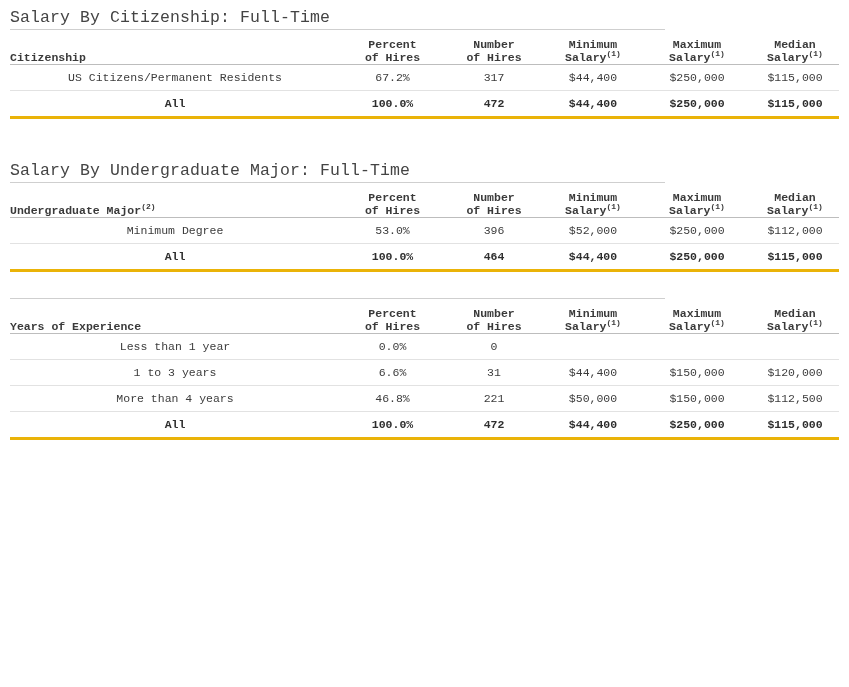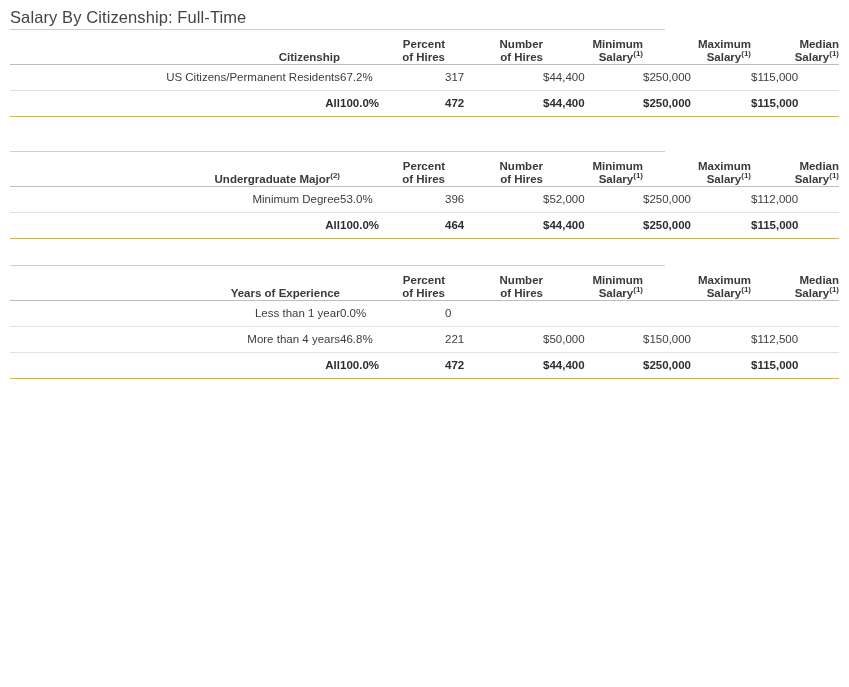--- a/index.html
+++ b/index.html
@@ -11,20 +11,21 @@
     width: 849px;
     height: 687px;
     font-family: "Liberation Sans", sans-serif;
     color: #333333;
     -webkit-font-smoothing: antialiased;
   }
   .page {
     width: 675px;
     box-sizing: border-box;
     padding: 0 10px 0 10px;
+    font-family: Liberation Mono, monospace;
   }
   .section {
     width: 100%;
   }
   .section-title {
     font-size: 16.5px;
     font-weight: normal;
     color: #444444;
     letter-spacing: 0.1px;
     margin: 0;
@@ -50,47 +51,46 @@
     color: #3a3a3a;
     font-size: 11.5px;
     line-height: 13px;
     padding-bottom: 5px;
     vertical-align: bottom;
   }
   thead tr.head-row th {
     border-bottom: 1px solid #bdbdbd;
   }
   th.col-label {
-    text-align: right;
+    text-align: left;
     padding-left: 2px;
   }
   th.col-num {
-    text-align: right;
     padding-right: 4px;
   }
   th .hdr-line {
     display: block;
     white-space: nowrap;
   }
   tbody td {
     font-size: 11.5px;
     color: #3c3c3c;
     height: 25px;
     line-height: 25px;
     border-bottom: 1px solid #e2e2e2;
   }
   tbody tr:last-child td {
-    border-bottom: 1px solid #eab308;
+    border-bottom: 3px solid #eab308;
   }
   td.label {
-    text-align: right;
+    text-align: center;
     padding-left: 2px;
   }
   td.num {
-    text-align: left;
+    text-align: center;
     padding-right: 4px;
   }
   tbody tr.total-row td {
     font-weight: bold;
     color: #2e2e2e;
   }
   sup {
     font-size: 8px;
     vertical-align: super;
     line-height: 0;
@@ -161,20 +161,21 @@
           <td class="num">$250,000</td>
           <td class="num">$115,000</td>
         </tr>
       </tbody>
     </table>
   </div>
 
   <div class="spacer-lg"></div>
 
   <div class="section">
+    <h2 class="section-title">Salary By Undergraduate Major: Full-Time</h2>
     <div class="rule"></div>
     <div class="header-spacer"></div>
     <table class="data">
       <colgroup>
         <col style="width:330px">
         <col style="width:105px">
         <col style="width:98px">
         <col style="width:100px">
         <col style="width:108px">
         <col style="width:88px">
@@ -271,20 +272,28 @@
       <tbody>
         <tr>
           <td class="label">Less than 1 year</td>
           <td class="num">0.0%</td>
           <td class="num">0</td>
           <td class="num"></td>
           <td class="num"></td>
           <td class="num"></td>
         </tr>
         <tr>
+          <td class="label">1 to 3 years</td>
+          <td class="num">6.6%</td>
+          <td class="num">31</td>
+          <td class="num">$44,400</td>
+          <td class="num">$150,000</td>
+          <td class="num">$120,000</td>
+        </tr>
+        <tr>
           <td class="label">More than 4 years</td>
           <td class="num">46.8%</td>
           <td class="num">221</td>
           <td class="num">$50,000</td>
           <td class="num">$150,000</td>
           <td class="num">$112,500</td>
         </tr>
         <tr class="total-row">
           <td class="label">All</td>
           <td class="num">100.0%</td>

